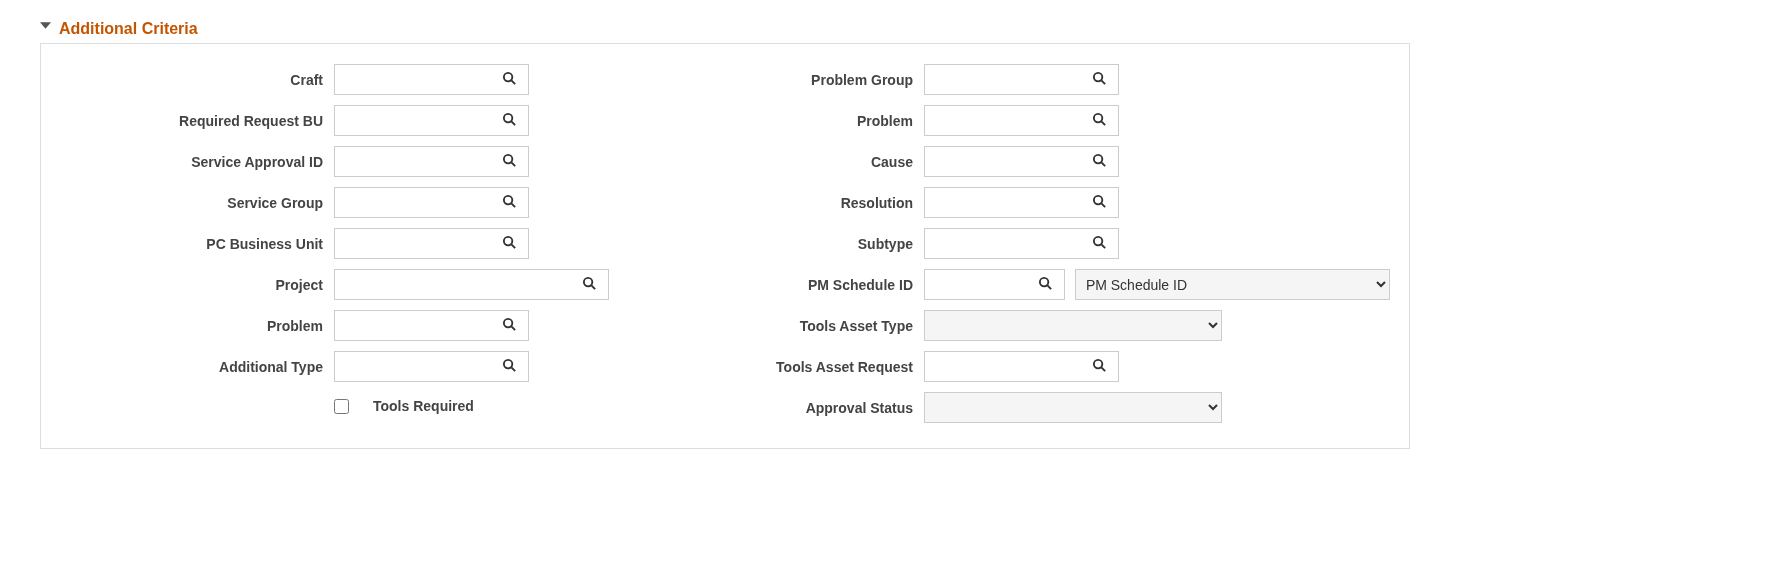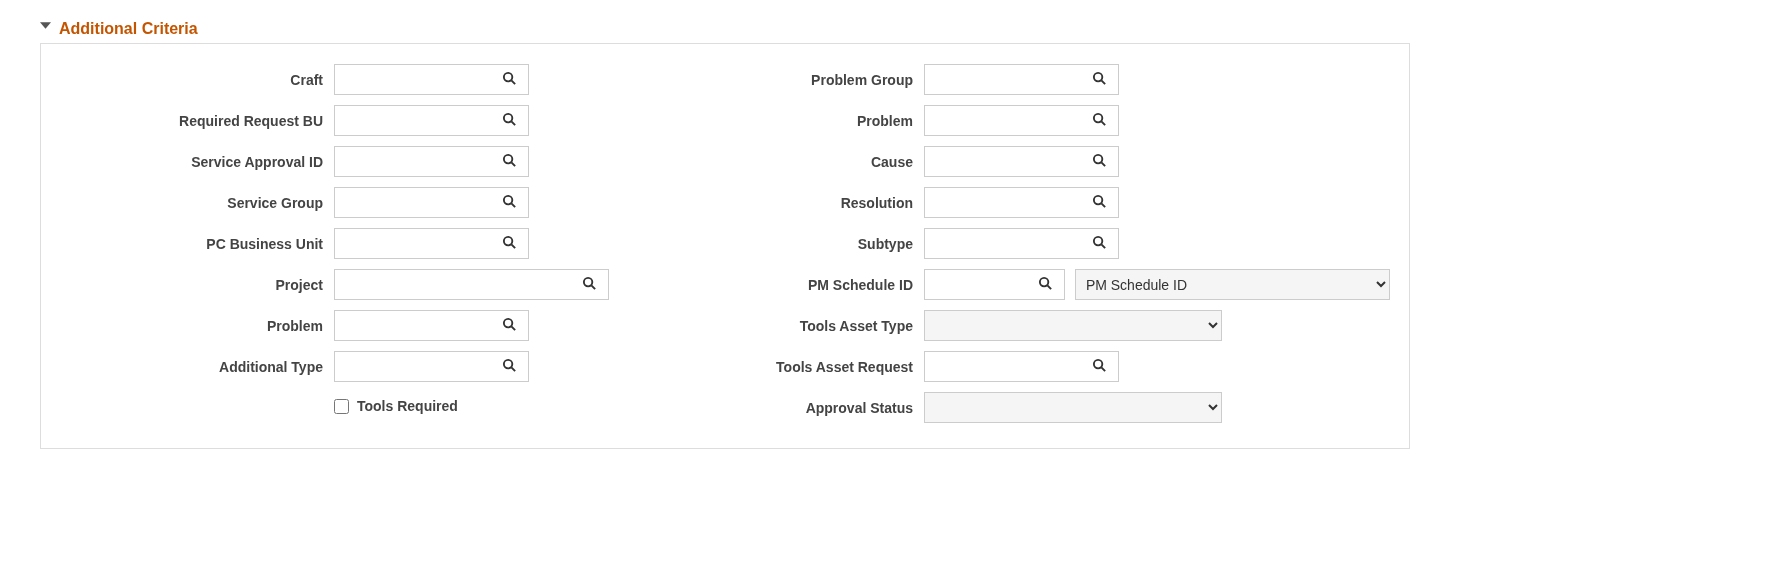--- a/index.html
+++ b/index.html
@@ -93,21 +93,21 @@
       background: #f5f5f5;
       font-size: 14px;
       padding: 2px 6px;
       color: #333;
     }
     .sel-wide { width: 315px; margin-left: 6px; }
     .sel-med { width: 298px; }
     .checkbox-row {
       display: inline-flex;
       align-items: center;
-      gap: 8px;
+      gap: 24px;
     }
     .checkbox-row input[type="checkbox"] {
       width: 15px;
       height: 15px;
       border: 1px solid #888;
       background: #fff;
     }
     .checkbox-row label {
       font-weight: bold;
       color: #444;

